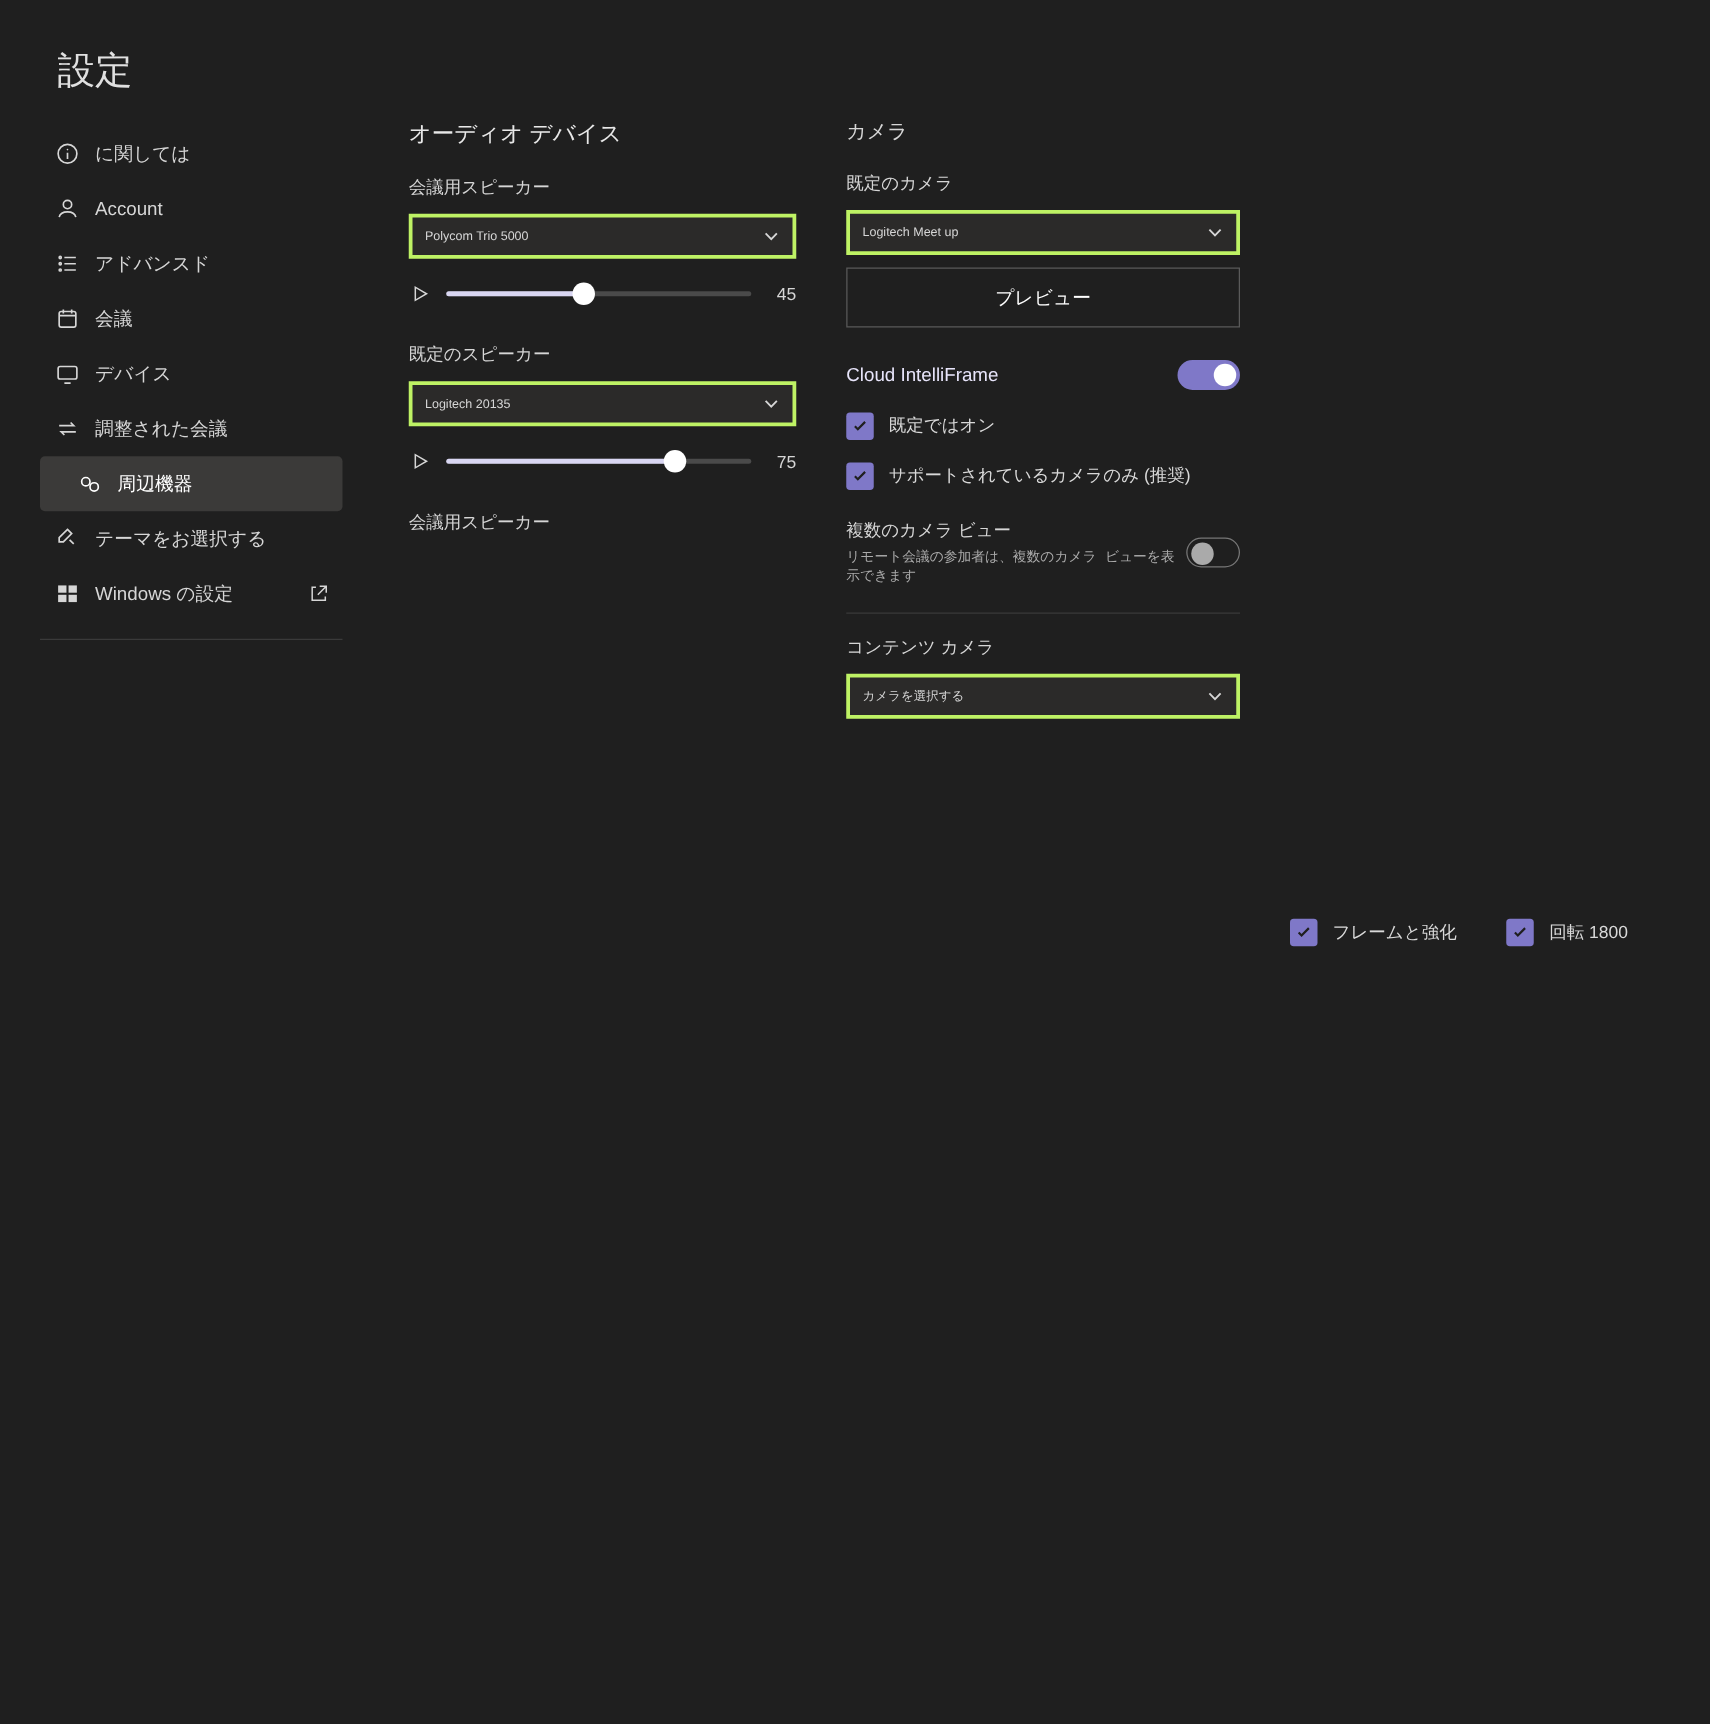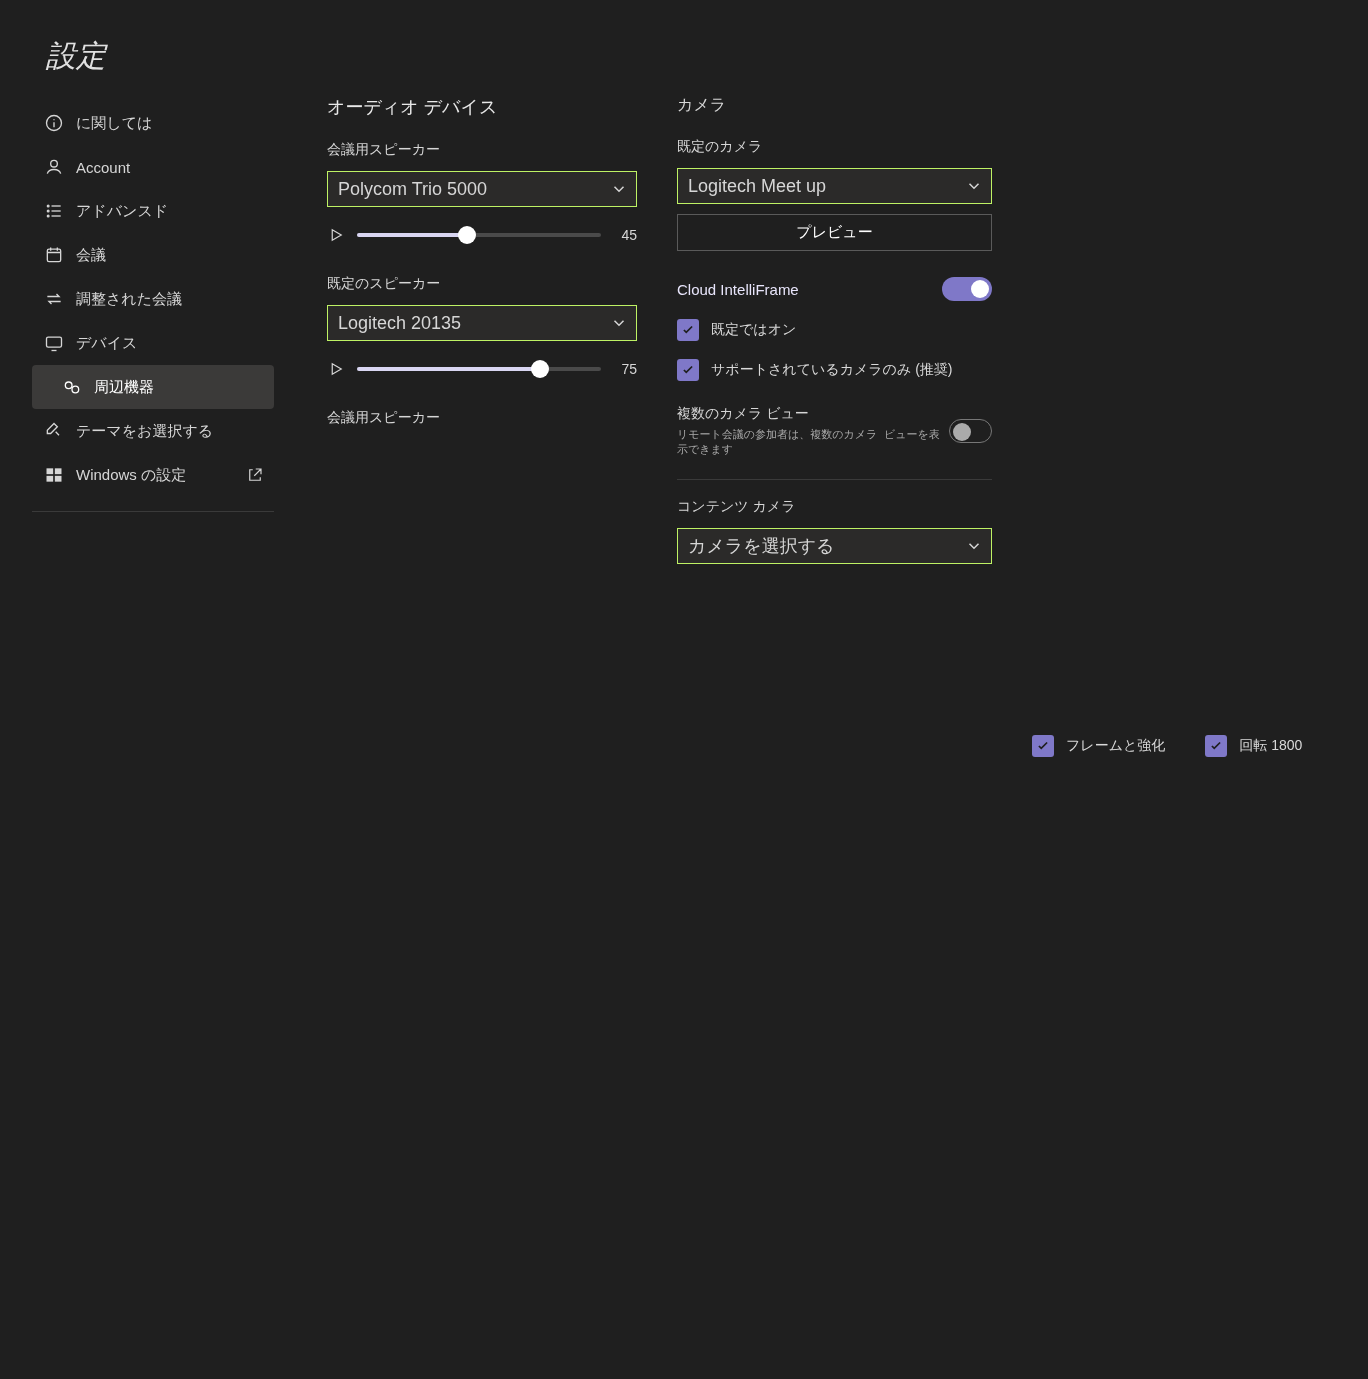--- a/index.html
+++ b/index.html
@@ -6,45 +6,45 @@
     html { font-size: 16px; }
     body {
       background: #1f1f1f;
       color: #d6d6d6;
       font-family: "Segoe UI", "Yu Gothic UI", Arial, sans-serif;
       width: 1368px;
       height: 1379px;
       position: relative;
     }
     .app { display: flex; flex-direction: column; height: 100%; padding: 32px 44px 0 32px; }
-    .title { font-size: 30px; font-weight: 500; color: #e0e0e0; margin: 4px 0 18px 14px; font-style: italic; }
+    .title { font-size: 30px; font-weight: 500; color: #e0e0e0; margin: 4px 0 18px 14px; }
     .body { display: flex; flex: 1; }
     .sidebar { width: 242px; flex-shrink: 0; padding-top: 6px; }
     .sidebar-item { display:flex; align-items:center; height:44px; padding:0 10px 0 12px; border-radius:4px; color:#d6d6d6; cursor:pointer; font-size:15px; }
     .sidebar-item .icon { width:20px; height:20px; margin-right:12px; display:flex; align-items:center; justify-content:center; flex-shrink:0; }
     .sidebar-item .ext { margin-left:auto; width:18px; height:18px; }
     .sidebar-item.selected { background:#3b3a39; color:#fff;padding-left:30px; }
     .sidebar-divider { border:0; border-top:1px solid #3a3a3a; margin:14px 0 0 0; }
     .content { flex:1; display:flex; gap:40px; padding-left:38px; }
     .col { width:310px;margin-left:15px; }
     .col-r { width:315px; }
     .section-title { font-size:18px; font-weight:500; color:#e8e8e8; margin-bottom:22px; }
     .section-title-r { font-size:16px; color:#d6d6d6; margin-bottom:22px; }
     .field-label { font-size:14px; color:#d6d6d6; margin-bottom:12px; }
-    .select { position:relative; width:100%; height:36px; background:#2b2a29; border:1px solid #bef264; display:flex; align-items:center; padding:0 36px 0 10px; font-size:18px; color:#d6d6d6; cursor:pointer; }
+    .select { position:relative; width:100%; height:36px; background:#2b2a29; border:3px solid #bef264; display:flex; align-items:center; padding:0 36px 0 10px; font-size:10px; color:#d6d6d6; cursor:pointer; }
     .select .chev { position:absolute; right:8px; top:50%; transform:translateY(-50%); width:18px; height:18px; }
     .slider-row { display:flex; align-items:center; margin-top:18px; gap:12px; }
     .play-icon { width:18px; height:18px; flex-shrink:0; cursor:pointer; }
     .slider { position:relative; flex:1; height:20px; }
     .slider-track { position:absolute; left:0; right:0; top:50%; transform:translateY(-50%); height:4px; background:#4a4a4a; border-radius:2px; }
     .slider-fill { position:absolute; left:0; top:50%; transform:translateY(-50%); height:4px; background:#d9d6f2; border-radius:2px; }
     .slider-thumb { position:absolute; top:50%; transform:translate(-50%,-50%); width:18px; height:18px; border-radius:50%; background:#fff; }
     .slider-val { width:24px; text-align:right; font-size:14px; color:#d6d6d6; }
     .block-gap { height:30px; }
-    .btn-outline { width:100%; height:37px; border:1px solid #5a5a5a; background:transparent; color:#fff; font-size:15px; cursor:pointer; }
+    .btn-outline { width:100%; height:48px; border:1px solid #5a5a5a; background:transparent; color:#fff; font-size:15px; cursor:pointer; }
     .row-toggle { display:flex; align-items:center; justify-content:space-between; margin-top:26px; }
     .intelli-label { font-size:15px; color:#e8e5fb; }
     .toggle { width:50px; height:24px; border-radius:12px; position:relative; cursor:pointer; }
     .toggle.on { background:#7f78c8; }
     .toggle.off { background:transparent; border:1.5px solid #777; }
     .toggle .knob { position:absolute; width:18px; height:18px; border-radius:50%; background:#fff; top:3px; }
     .toggle.on .knob { right:3px; }
     .toggle.off .knob { left:3px; background:#aaa; }
     .check-row { display:flex; align-items:center; gap:12px; margin-top:18px;text-align:center; }
     .checkbox { width:22px; height:22px; border-radius:3px; background:#7f78c8; display:flex; align-items:center; justify-content:center; flex-shrink:0; cursor:pointer; }
@@ -102,33 +102,33 @@
             <svg viewBox="0 0 24 24" fill="none" stroke="#d6d6d6" stroke-width="1.6">
               <rect x="4" y="5" width="16" height="15" rx="2"></rect>
               <path d="M4 9h16M8 3v4M16 3v4"></path>
             </svg>
           </span>
         <span>会議</span>
       </div>
       <div class="sidebar-item">
         <span class="icon">
             <svg viewBox="0 0 24 24" fill="none" stroke="#d6d6d6" stroke-width="1.6">
-              <path d="M4 9h14l-3-3M20 15H6l3 3"></path>
-            </svg>
-          </span>
-        <span>調整された会議</span>
-      </div>
-      <div class="sidebar-item">
-        <span class="icon">
-            <svg viewBox="0 0 24 24" fill="none" stroke="#d6d6d6" stroke-width="1.6">
               <rect x="3" y="5" width="18" height="12" rx="2"></rect>
               <path d="M9 21h6"></path>
             </svg>
           </span>
         <span>デバイス</span>
+      </div>
+      <div class="sidebar-item">
+        <span class="icon">
+            <svg viewBox="0 0 24 24" fill="none" stroke="#d6d6d6" stroke-width="1.6">
+              <path d="M4 9h14l-3-3M20 15H6l3 3"></path>
+            </svg>
+          </span>
+        <span>調整された会議</span>
       </div>
       <div class="sidebar-item selected">
         <span class="icon">
             <svg viewBox="0 0 24 24" fill="none" stroke="#fff" stroke-width="1.6">
               <circle cx="8" cy="10" r="4"></circle>
               <circle cx="16" cy="15" r="4"></circle>
             </svg>
           </span>
         <span>周辺機器</span>
       </div>

